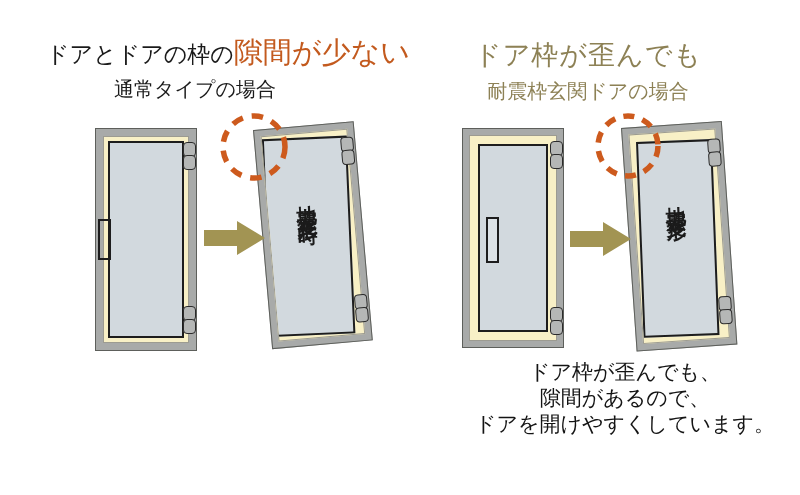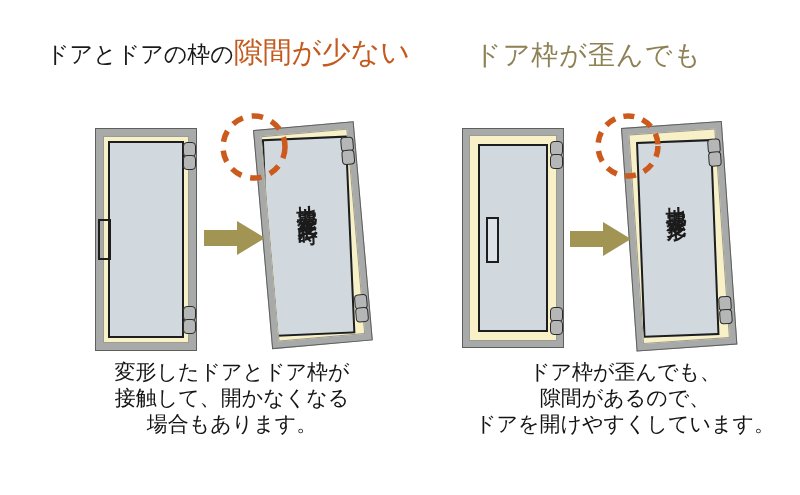--- a/index.html
+++ b/index.html
@@ -73,20 +73,21 @@
         color:#141414;white-space:nowrap;}
   #l-desc{top:359px;left:32px;width:400px;}
   #r-desc{top:359px;left:425px;width:400px;}
 </style>
 </head>
 <body>
 
 <div class="canvas">
 
   <div class="title-row" id="l-title"><span class="t-plain">ドアとドアの枠の</span><span class="t-accent">隙間が少ない</span></div>
+  <div id="l-subtitle">通常タイプの場合</div>
 
   <div class="door" id="ln-door">
     <div class="layer-cream">
       <div class="layer-panel"></div>
     </div>
     <div id="ln-handle"></div>
     <div class="hinge" id="ln-hinge-t">
         <div class="seg"></div>
         <div class="seg"></div>
       </div>
@@ -109,27 +110,23 @@
     <div class="hinge" id="lt-hinge-t">
         <div class="seg"></div>
         <div class="seg"></div>
       </div>
     <div class="hinge" id="lt-hinge-b">
         <div class="seg"></div>
         <div class="seg"></div>
       </div>
   </div>
 
-  <div class="desc" id="l-desc">
-    <div>変形したドアとドア枠が</div>
-    <div>接触して、開かなくなる</div>
-    <div>場合もあります。</div>
-  </div>
 
   <div class="title-row" id="r-title">ドア枠が歪んでも</div>
+  <div id="r-subtitle">耐震枠玄関ドアの場合</div>
 
   <div class="door" id="rn-door">
     <div class="layer-cream">
       <div class="layer-panel"></div>
     </div>
     <div id="rn-handle"></div>
     <div class="hinge" id="rn-hinge-t">
         <div class="seg"></div>
         <div class="seg"></div>
       </div>

